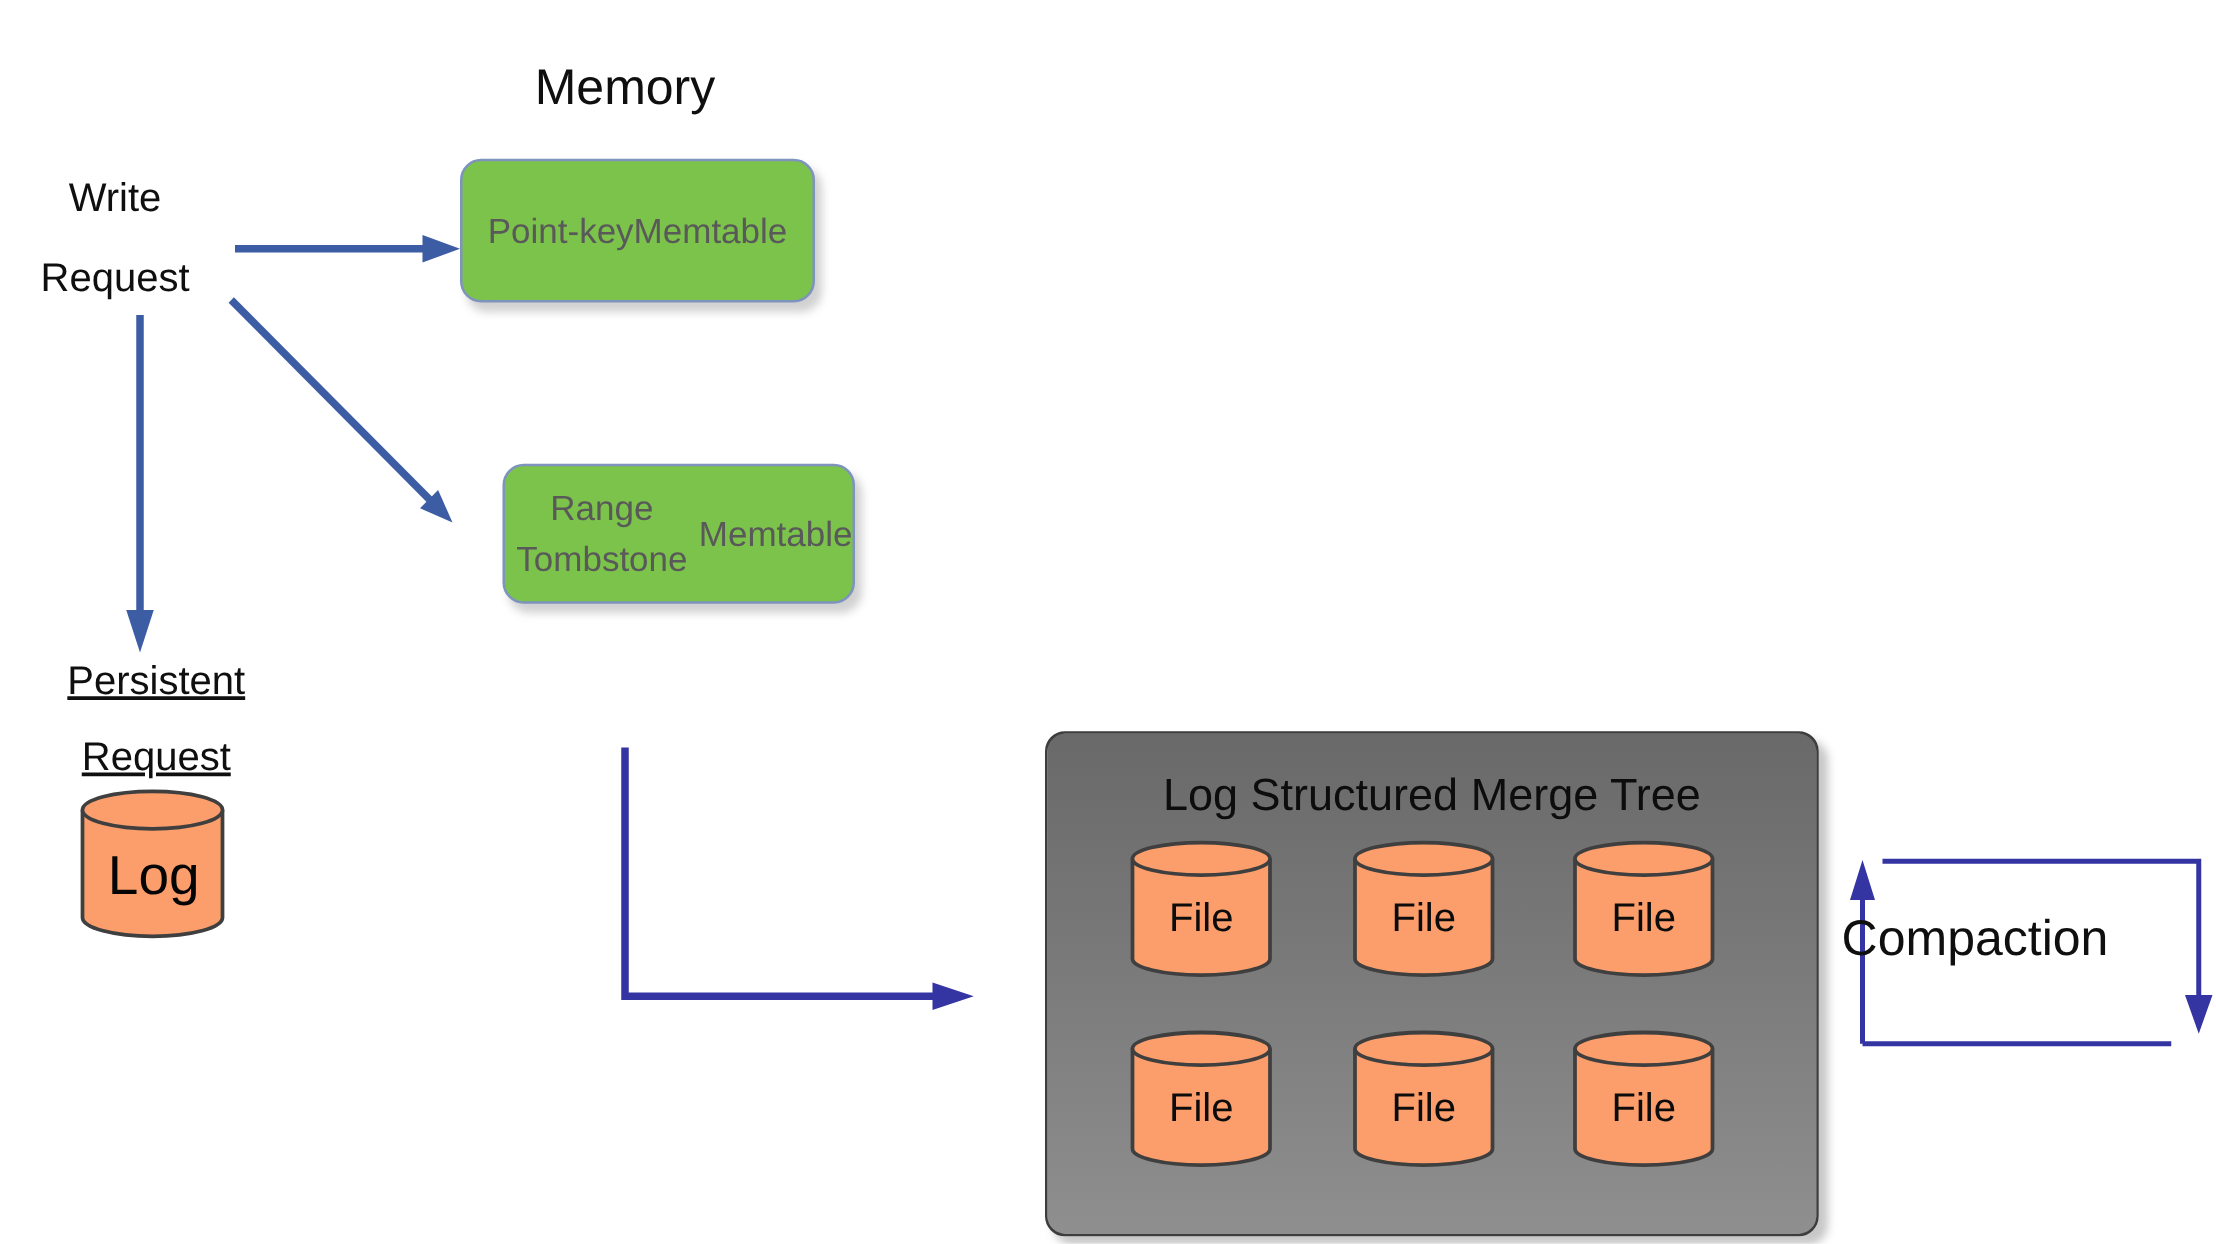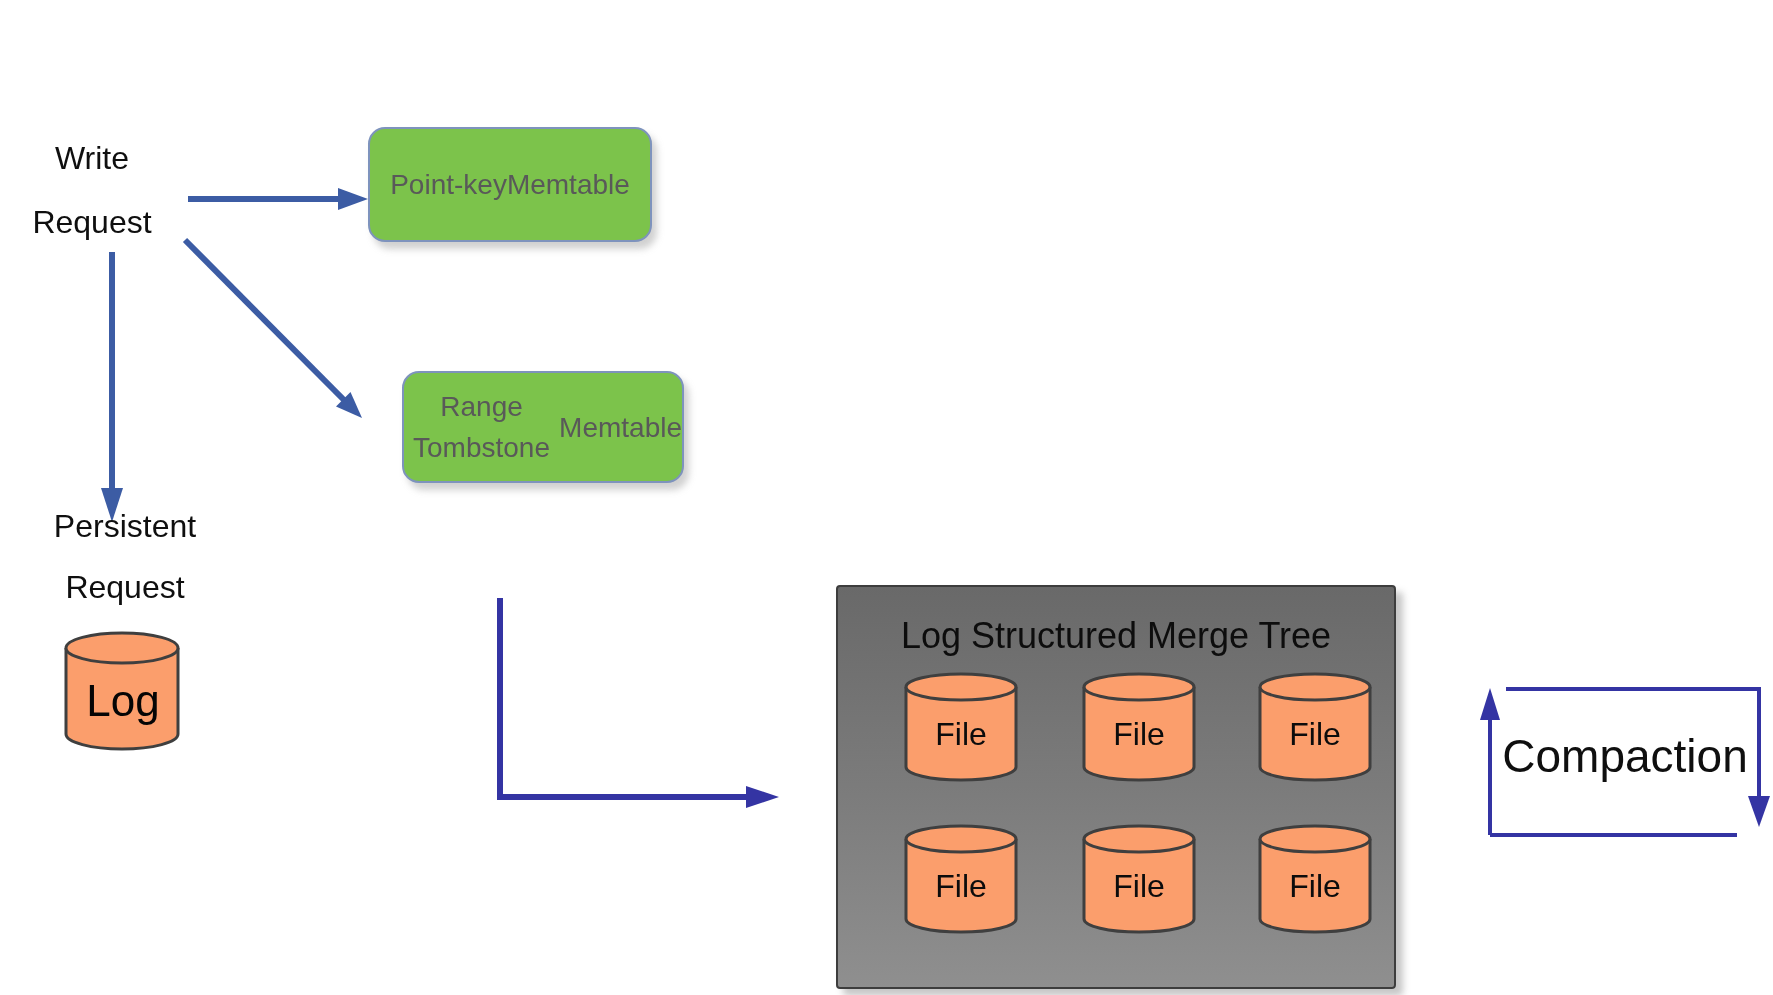--- a/index.html
+++ b/index.html
@@ -41,24 +41,24 @@
     justify-content: center;
     color: #595959;
     font-size: 28px;
     line-height: 41px;
     text-align: center;
   }
 
   .lsm-box {
     position: absolute;
     left: 836px; top: 585px;
-    width: 560px; height: 404px;
+    width: 619px; height: 404px;
     background: linear-gradient(180deg, #696969 0%, #7d7d7d 55%, #8f8f8f 100%);
     border: 2px solid #3d3d3d;
-    border-radius: 4px;
+    border-radius: 16px;
     box-shadow: 7px 7px 7px rgba(130,130,130,0.45);
   }
 
   .lsm-title {
     position: absolute;
     left: 0; top: 28px;
     width: 100%;
     text-align: center;
     color: #0d0d0d;
     font-size: 36px;
@@ -132,37 +132,38 @@
     </g>
 
     <g>
       <polyline points="1506,689 1759,689 1759,800" fill="none" stroke="#3434a3" stroke-width="4"></polyline>
       <polygon points="1759,827 1748,796 1770,796" fill="#3434a3"></polygon>
     </g>
 
     <line x1="1490" y1="835" x2="1737" y2="835" stroke="#3434a3" stroke-width="4"></line>
   </svg>
 
+  <div class="big-label" style="left:407px; top:48px; width:186px; font-size:40px;">Memory</div>
 
   <div class="big-label" style="left:2px; top:126px; width:180px; line-height:64px;">
     <div>Write</div>
     <div>Request</div>
   </div>
 
   <div class="memtable-box" style="left:368px; top:127px; width:284px; height:115px;">
     <div>Point-key</div>
     <div>Memtable</div>
   </div>
 
   <div class="memtable-box" style="left:368px; top:371px; width:282px; height:112px;margin-left:34px;">
     <div>Range Tombstone</div>
     <div>Memtable</div>
   </div>
 
-  <div class="big-label" style="left:10px; top:496px; width:230px; line-height:61px;">
+  <div class="big-label" style="left:10px; top:514px; width:230px; line-height:61px;text-decoration:underline;">
     <div>Persistent</div>
     <div>Request</div>
   </div>
 
   <div class="log-cylinder">
     <svg width="118" height="122" viewBox="0 0 118 122" xmlns="http://www.w3.org/2000/svg">
       <path d="M2 17 L2 103 A56 15 0 0 0 114 103 L114 17" fill="#fb9e6c" stroke="#3f3f3f" stroke-width="3"></path>
       <ellipse cx="58" cy="17" rx="56" ry="15" fill="#fb9e6c" stroke="#3f3f3f" stroke-width="3"></ellipse>
     </svg>
     <div class="cyl-label">Log</div>
@@ -210,15 +211,15 @@
     </div>
     <div class="cylinder" style="left:420px; top:237px;">
       <svg width="114" height="112" viewBox="0 0 114 112" xmlns="http://www.w3.org/2000/svg">
         <path d="M2 15 L2 95 A55 13 0 0 0 112 95 L112 15" fill="#fb9e6c" stroke="#3f3f3f" stroke-width="3"></path>
         <ellipse cx="57" cy="15" rx="55" ry="13" fill="#fb9e6c" stroke="#3f3f3f" stroke-width="3"></ellipse>
       </svg>
       <div class="cyl-label">File</div>
     </div>
   </div>
 
-  <div class="big-label" style="left:1495px; top:729px; width:260px; font-size:46px;">Compaction</div>
+  <div class="big-label" style="left:1450px; top:729px; width:260px; font-size:40px;">Compaction</div>
 
 </div>
 
 </body></html>

